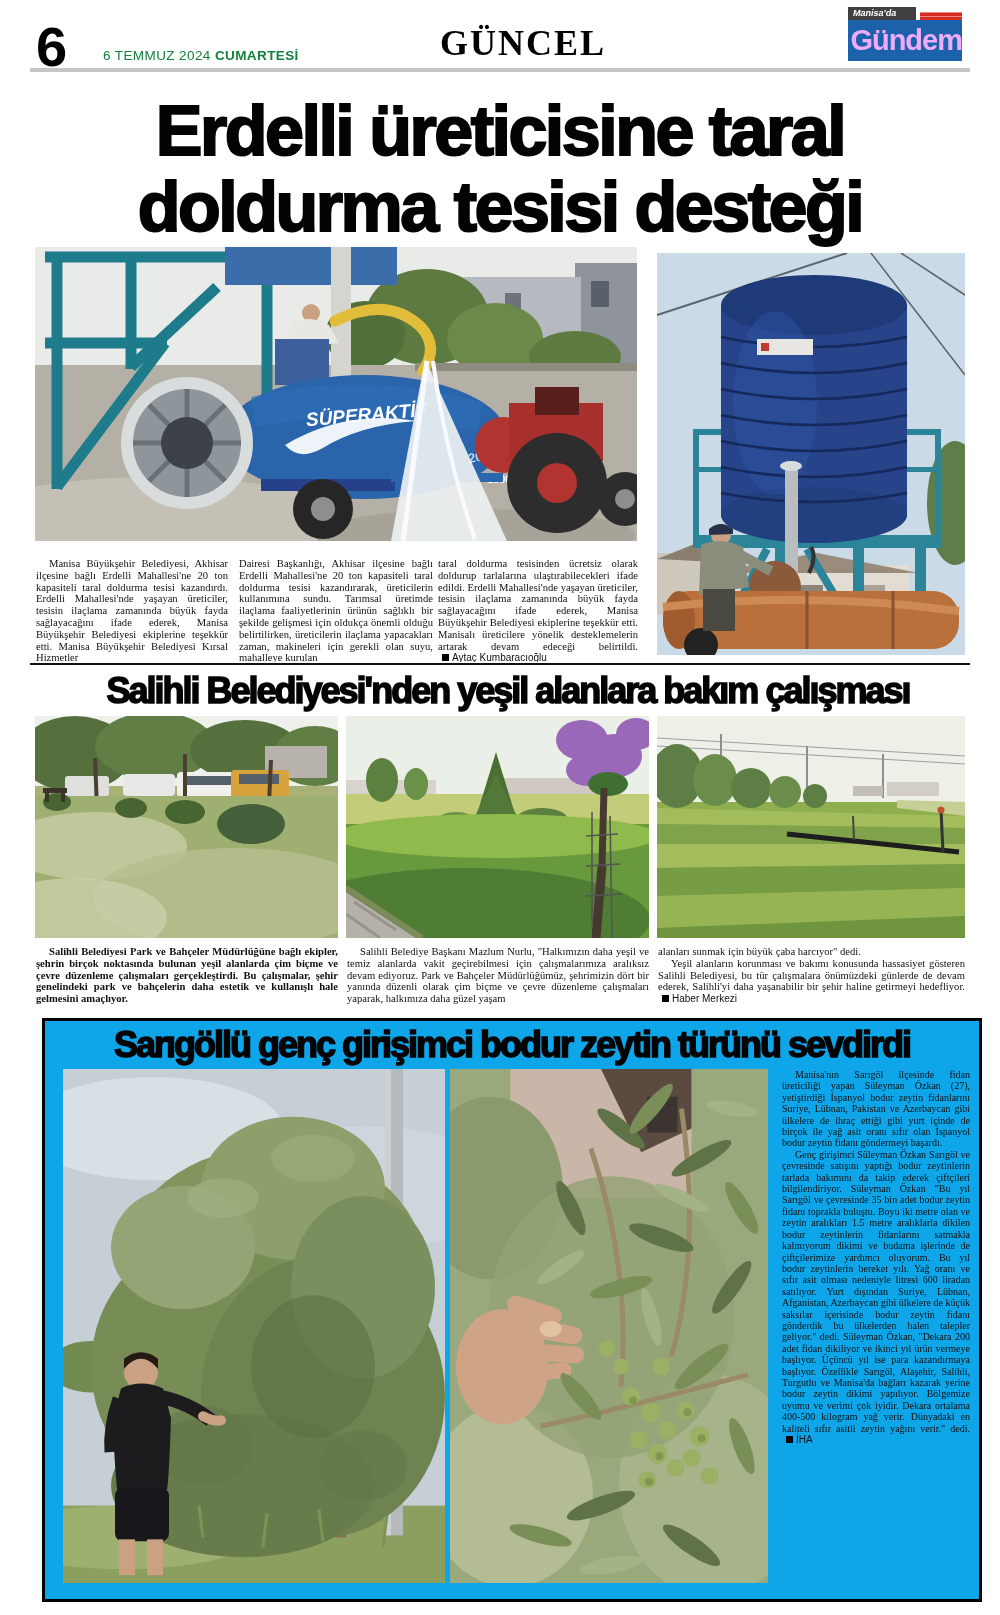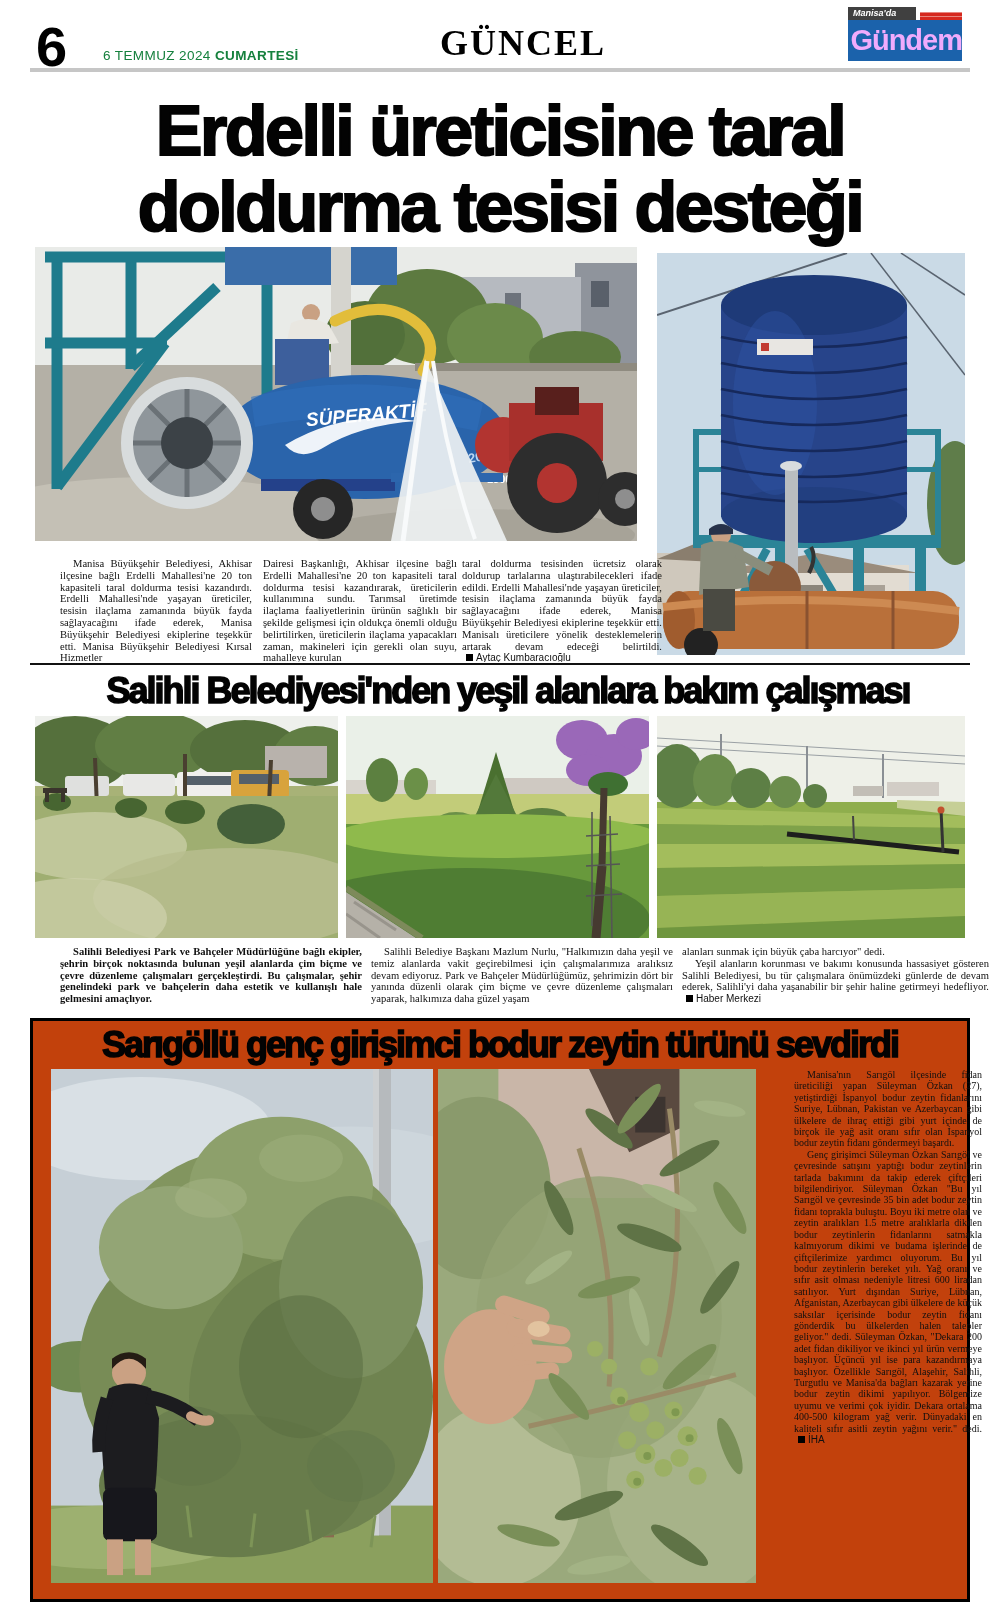--- a/index.html
+++ b/index.html
@@ -21,30 +21,30 @@
     color:#f0abfc;font:700 29px "Liberation Sans",sans-serif;text-align:right;line-height:41px;letter-spacing:-1px;}
   
   .h1{left:30px;top:80px;width:940px;text-align:center;font:700 70px/76px "Liberation Sans",sans-serif;
       letter-spacing:-2.5px;color:#030303;margin-top:13px;-webkit-text-stroke:2px #030303;}
   .h2{left:38px;top:669px;width:940px;text-align:center;font:700 36px/44px "Liberation Sans",sans-serif;
       letter-spacing:-2px;color:#030303;-webkit-text-stroke:1.5px #030303;}
   .h3{left:0;top:3px;width:100%;text-align:center;font:700 36px/42px "Liberation Sans",sans-serif;
       letter-spacing:-2px;color:#030303;-webkit-text-stroke:1.5px #030303;}
   .divider{left:30px;top:663px;width:940px;height:2px;background:#111;}
   
-  .bodytxt{font-size:10.6px;line-height:11.8px;text-align:justify;color:#101010;overflow:hidden;margin-left:24px;}
+  .bodytxt{font-size:10.6px;line-height:11.8px;text-align:justify;color:#101010;overflow:hidden;}
   .bodytxt p{margin:0;}
   .ind{text-indent:13px;}
   .byl{font-family:"Liberation Sans",sans-serif;font-weight:400;font-size:10px;white-space:nowrap;}
   .sq{display:inline-block;width:7px;height:7px;background:#000;margin:0 3px 0 4px;}
   
   .photo{overflow:hidden;background:#ddd;}
   .photo svg{display:block;width:100%;height:100%;}
   
-  .box3{left:30px;top:1018px;width:934px;height:578px;border:3px solid #000;background:#c2410c;}
+  .box3{left:42px;top:1018px;width:934px;height:578px;border:3px solid #000;background:#0ea5e9;}
   .a3txt{left:737px;top:48px;width:188px;height:514px;font-size:10px;line-height:11.4px;}
 </style>
 </head>
 <body>
 
 <div class="abs pagenum">6</div>
 <div class="abs dateline"><span>6 TEMMUZ 2024 </span><b>CUMARTESİ</b></div>
 <div class="abs section">GÜNCEL</div>
 <div class="abs logo">
   <div class="redbar">Manisa'da</div>

